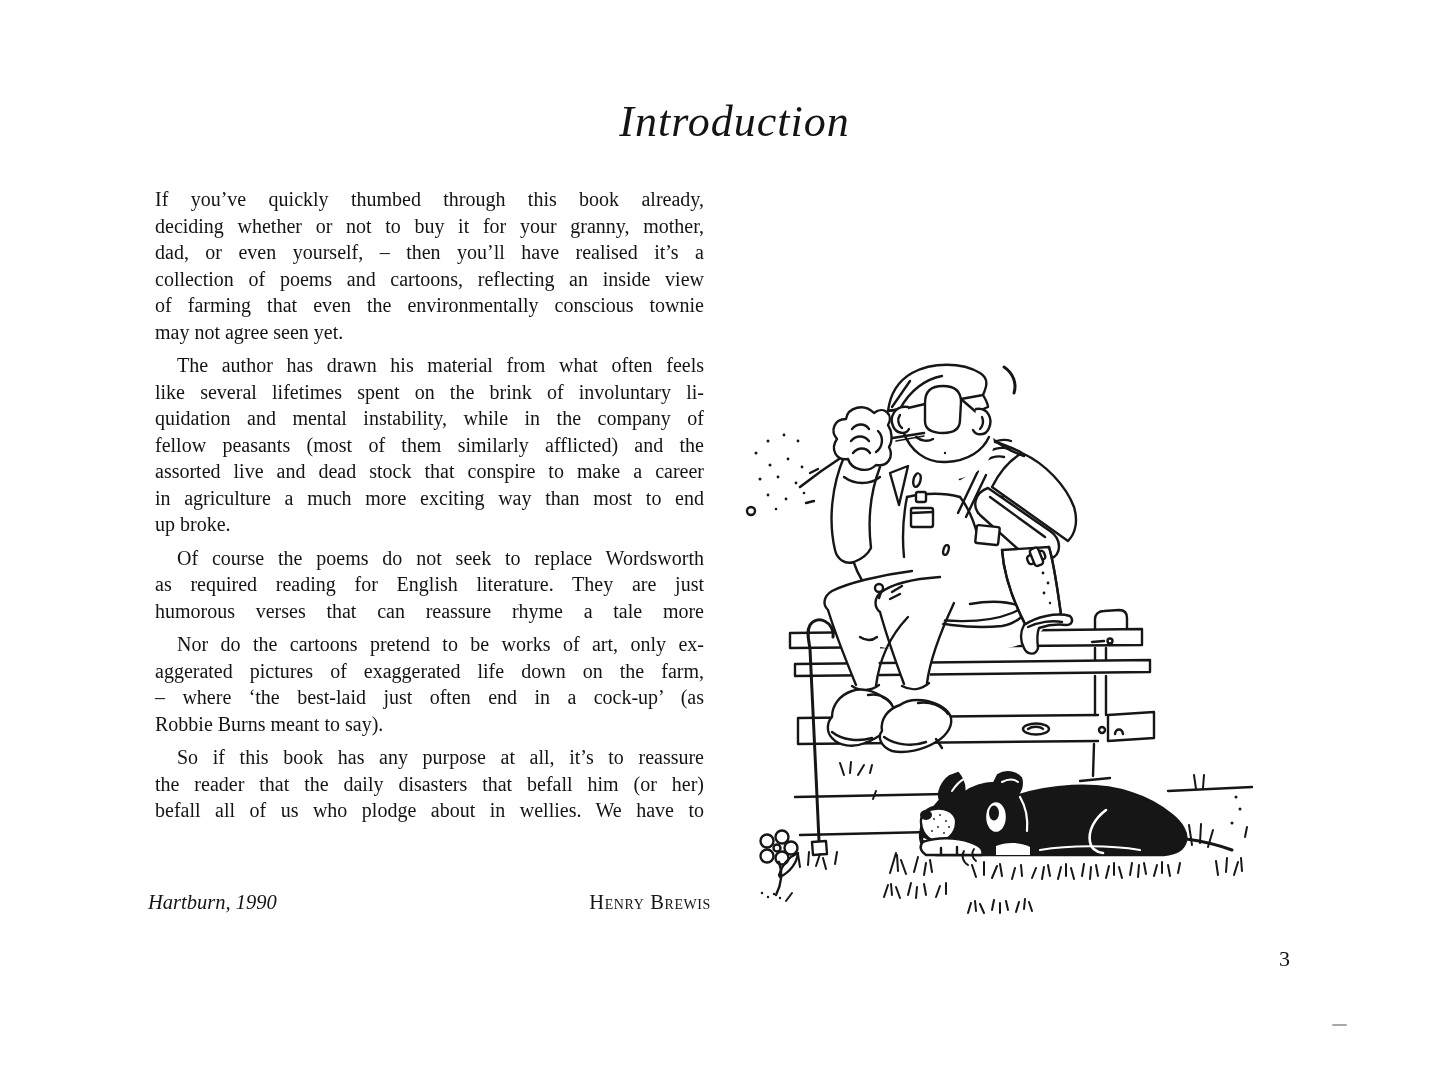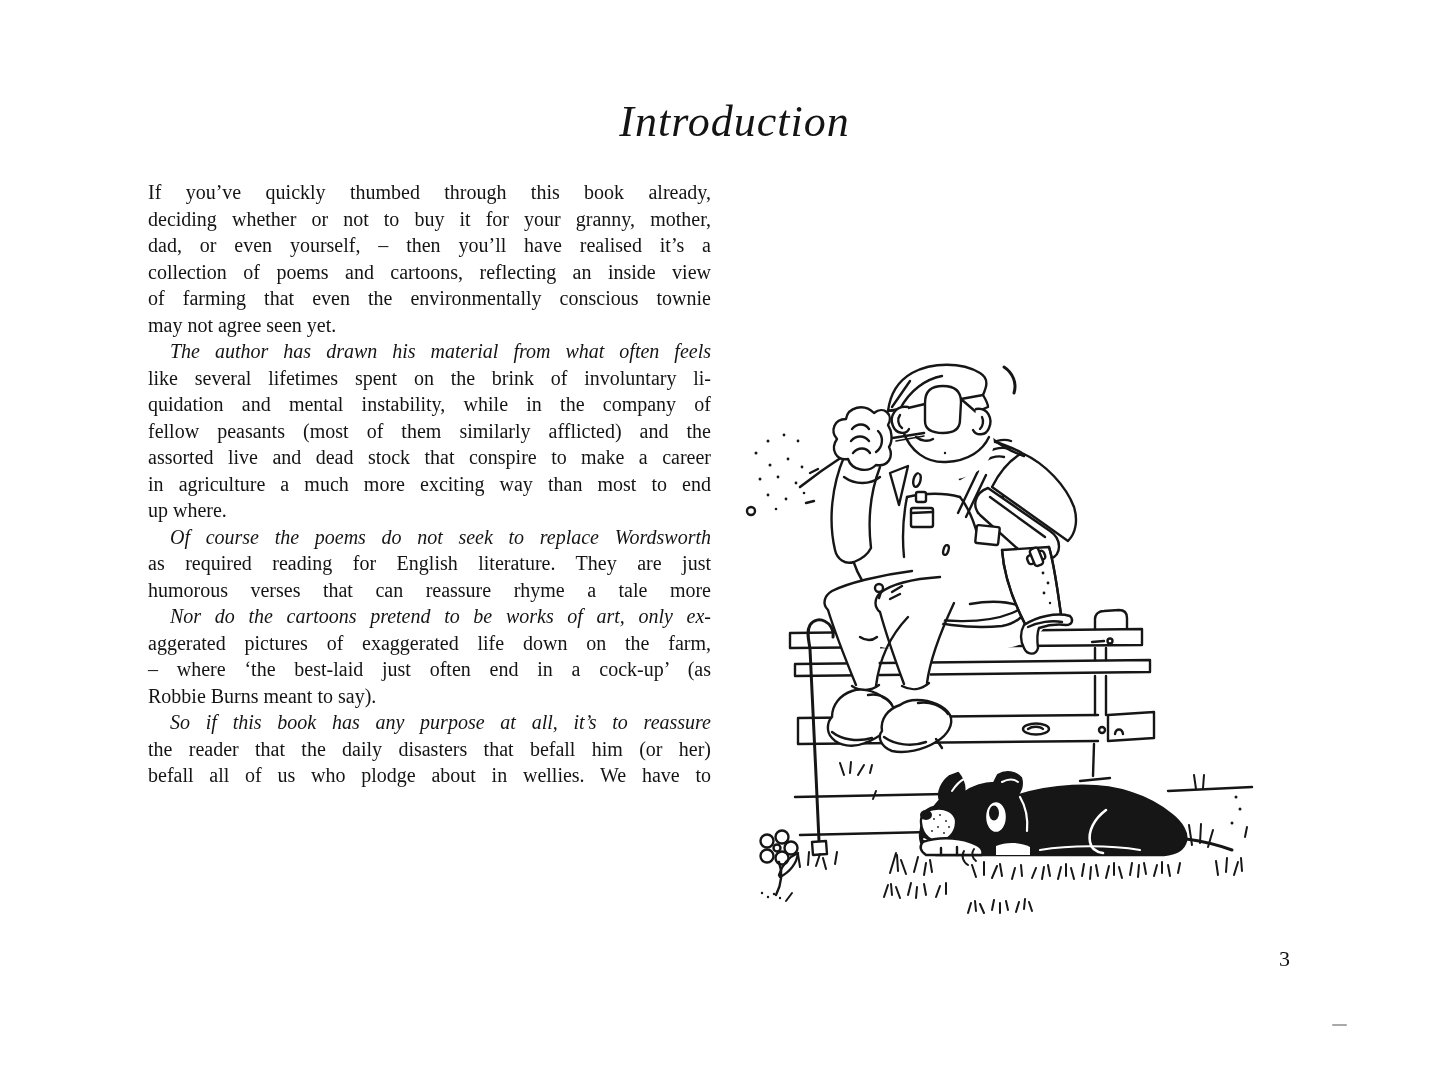--- a/index.html
+++ b/index.html
@@ -10,24 +10,24 @@
   }
   .title{
     position:absolute; top:86px; left:0; width:100%;
     text-align:center; font-style:italic; font-weight:normal;
     font-size:44px; line-height:1.1; margin:12px; letter-spacing:1px;
   }
   .text-col{
     position:absolute; left:148px; top:179px; width:563px;
     font-size:20px; line-height:26.5px;
   }
-  .para{margin:0;}
+  .para{margin:7px;}
   .line{text-align:justify; text-align-last:justify;}
   .line.last{text-align-last:left;}
-  .line.indent{text-indent:22px;font-style:italic;}
+  .line.indent{text-indent:22px;}
   .sig-row{
     position:absolute; left:148px; top:891px; width:563px;
     display:flex; justify-content:space-between; font-size:20.5px;
   }
   .sig-place{font-style:italic;}
   .sig-author{font-variant:small-caps; letter-spacing:0.6px;}
   .page-number{position:absolute; left:1279px; top:946px; font-size:22px;}
   .illustration{position:absolute; left:740px; top:345px; width:530px; height:580px;}
   .scan-artifact{
     position:absolute; left:1332px; top:1024px; width:15px; height:2px;
@@ -50,40 +50,44 @@
         <div class="line">of farming that even the environmentally conscious townie</div>
         <div class="line last">may not agree seen yet.</div>
       </div>
       <div class="para">
         <div class="line indent">The author has drawn his material from what often feels</div>
         <div class="line">like several lifetimes spent on the brink of involuntary li-</div>
         <div class="line">quidation and mental instability, while in the company of</div>
         <div class="line">fellow peasants (most of them similarly afflicted) and the</div>
         <div class="line">assorted live and dead stock that conspire to make a career</div>
         <div class="line">in agriculture a much more exciting way than most to end</div>
-        <div class="line last">up where.</div>
+        <div class="line last">up broke.</div>
       </div>
       <div class="para">
         <div class="line indent">Of course the poems do not seek to replace Wordsworth</div>
         <div class="line">as required reading for English literature. They are just</div>
         <div class="line">humorous verses that can reassure rhyme a tale more</div>
       </div>
       <div class="para">
         <div class="line indent">Nor do the cartoons pretend to be works of art, only ex-</div>
         <div class="line">aggerated pictures of exaggerated life down on the farm,</div>
         <div class="line">– where ‘the best-laid just often end in a cock-up’ (as</div>
         <div class="line last">Robbie Burns meant to say).</div>
       </div>
       <div class="para">
         <div class="line indent">So if this book has any purpose at all, it’s to reassure</div>
         <div class="line">the reader that the daily disasters that befall him (or her)</div>
         <div class="line">befall all of us who plodge about in wellies. We have to</div>
       </div>
     </div>
 
+  <div class="sig-row">
+    <span class="sig-place">Hartburn, 1990</span>
+    <span class="sig-author">Henry Brewis</span>
+  </div>
 
   <div class="illustration">
     <svg viewBox="0 0 530 580" width="530" height="580" fill="none" stroke="#161616" stroke-width="2.4" stroke-linecap="round" stroke-linejoin="round">
 
       <path d="M264,22 C273,28 277,38 274,48" stroke-width="3"></path>
 
       <g>
 
         <path d="M50,288 L402,284 M50,303 L402,300 M50,288 L50,303 M402,284 L402,300"></path>
 

